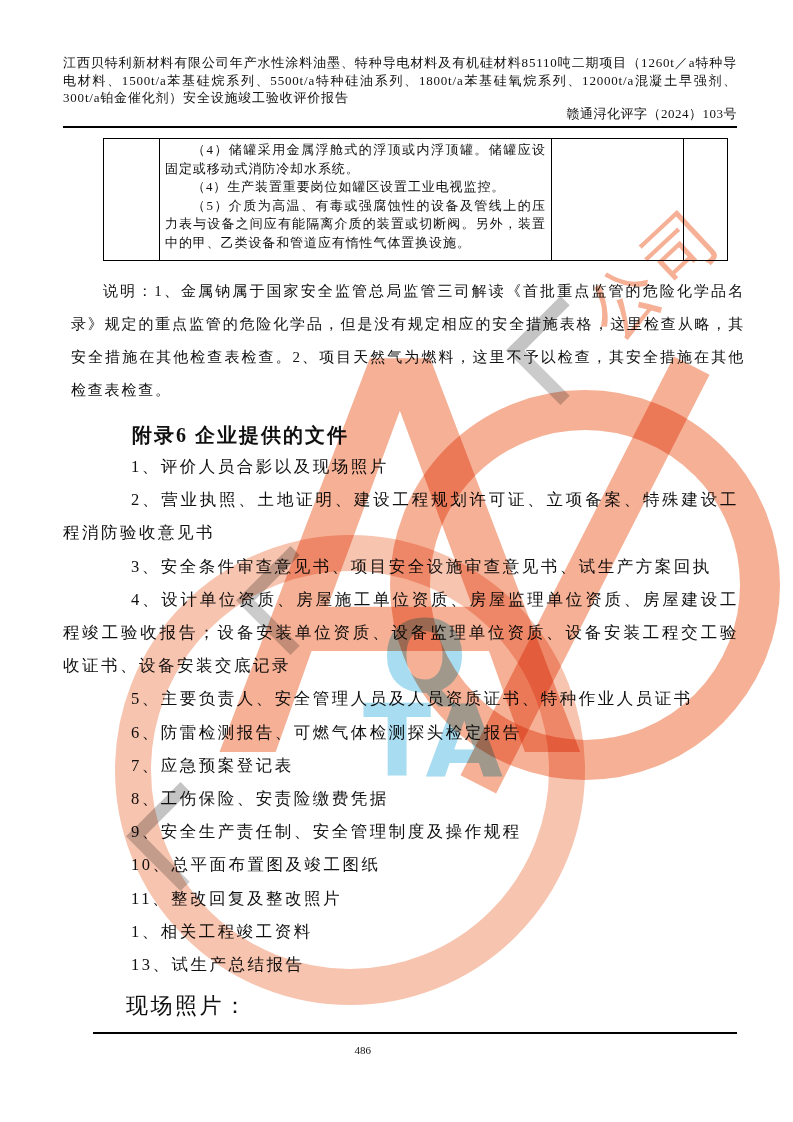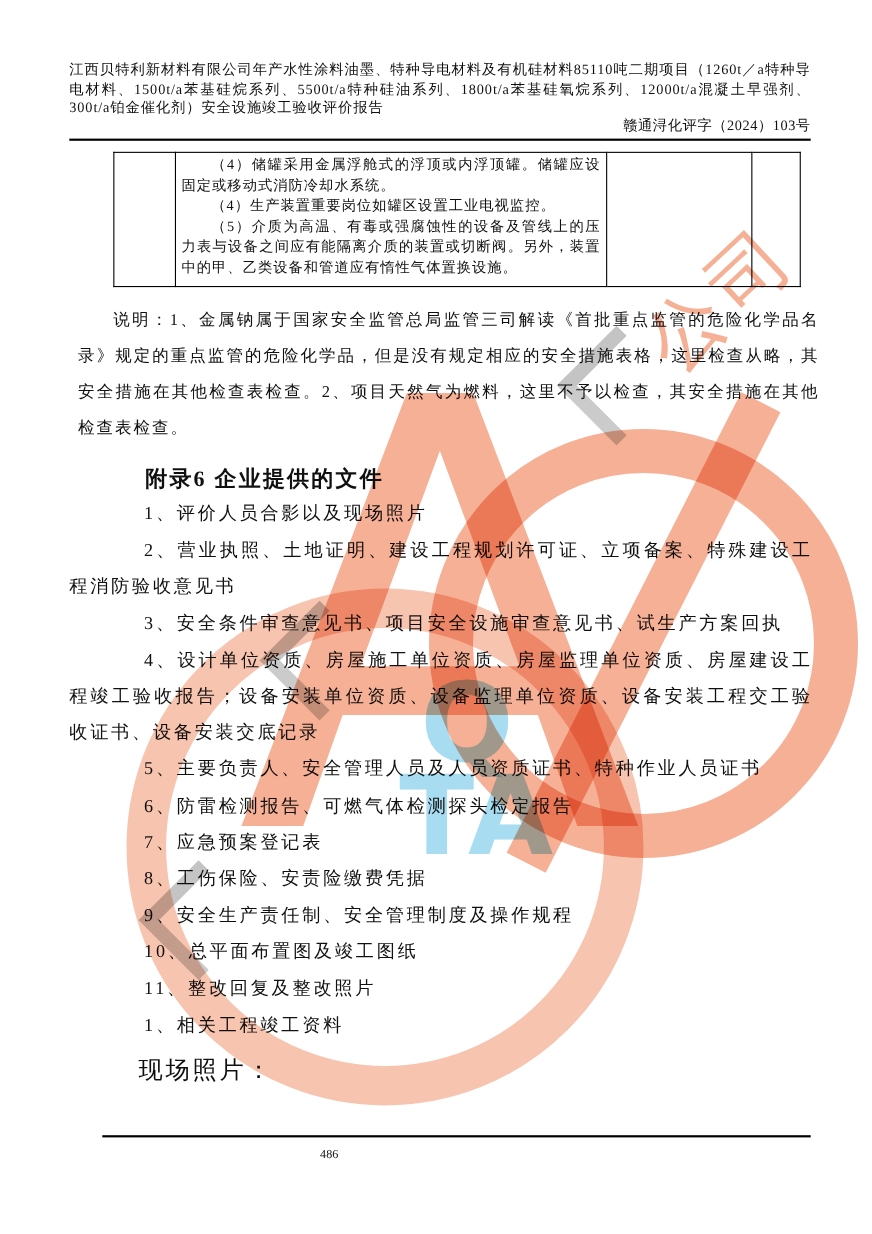--- a/index.html
+++ b/index.html
@@ -47,21 +47,21 @@
     position:absolute;left:63px;top:450px;width:676px;
     font-size:16.5px;line-height:33.2px;letter-spacing:2.5px;
   }
   .items .item{text-indent:68px;text-align:justify;}
   .scene{
     margin:8px 0 0 0;text-indent:63px;font-size:22px;letter-spacing:2.5px;
   }
   
   .f-rule{position:absolute;left:93px;top:1032px;width:644px;height:2px;background:#000;}
   .f-page{
-    position:absolute;left:291px;top:1044px;width:80px;text-align:left;
+    position:absolute;left:291px;top:1044px;width:80px;text-align:right;
     font-size:11px;font-family:"Liberation Serif","DejaVu Serif",serif;
   }
   
   .wm{position:absolute;inset:0;pointer-events:none;}
   .wm *{mix-blend-mode:multiply;}
   .wm-a{
     position:absolute;left:200px;top:295px;width:400px;text-align:center;
     font-family:"DejaVu Sans",sans-serif;font-size:540px;line-height:540px;
     color:#f5b095;
   }
@@ -133,20 +133,21 @@
     <div class="item">3、安全条件审查意见书、项目安全设施审查意见书、试生产方案回执</div>
     <div class="item">4、设计单位资质、房屋施工单位资质、房屋监理单位资质、房屋建设工程竣工验收报告；设备安装单位资质、设备监理单位资质、设备安装工程交工验收证书、设备安装交底记录</div>
     <div class="item">5、主要负责人、安全管理人员及人员资质证书、特种作业人员证书</div>
     <div class="item">6、防雷检测报告、可燃气体检测探头检定报告</div>
     <div class="item">7、应急预案登记表</div>
     <div class="item">8、工伤保险、安责险缴费凭据</div>
     <div class="item">9、安全生产责任制、安全管理制度及操作规程</div>
     <div class="item">10、总平面布置图及竣工图纸</div>
     <div class="item">11、整改回复及整改照片</div>
     <div class="item">1、相关工程竣工资料</div>
+    <div class="item">13、试生产总结报告</div>
     <p class="scene">现场照片：</p>
   </div>
 
   <div class="f-rule"></div>
   <div class="f-page">486</div>
 
   <div class="wm">
     <div class="wm-ring2"></div>
     <div class="wm-a">A</div>
     <div class="wm-ring"></div>

